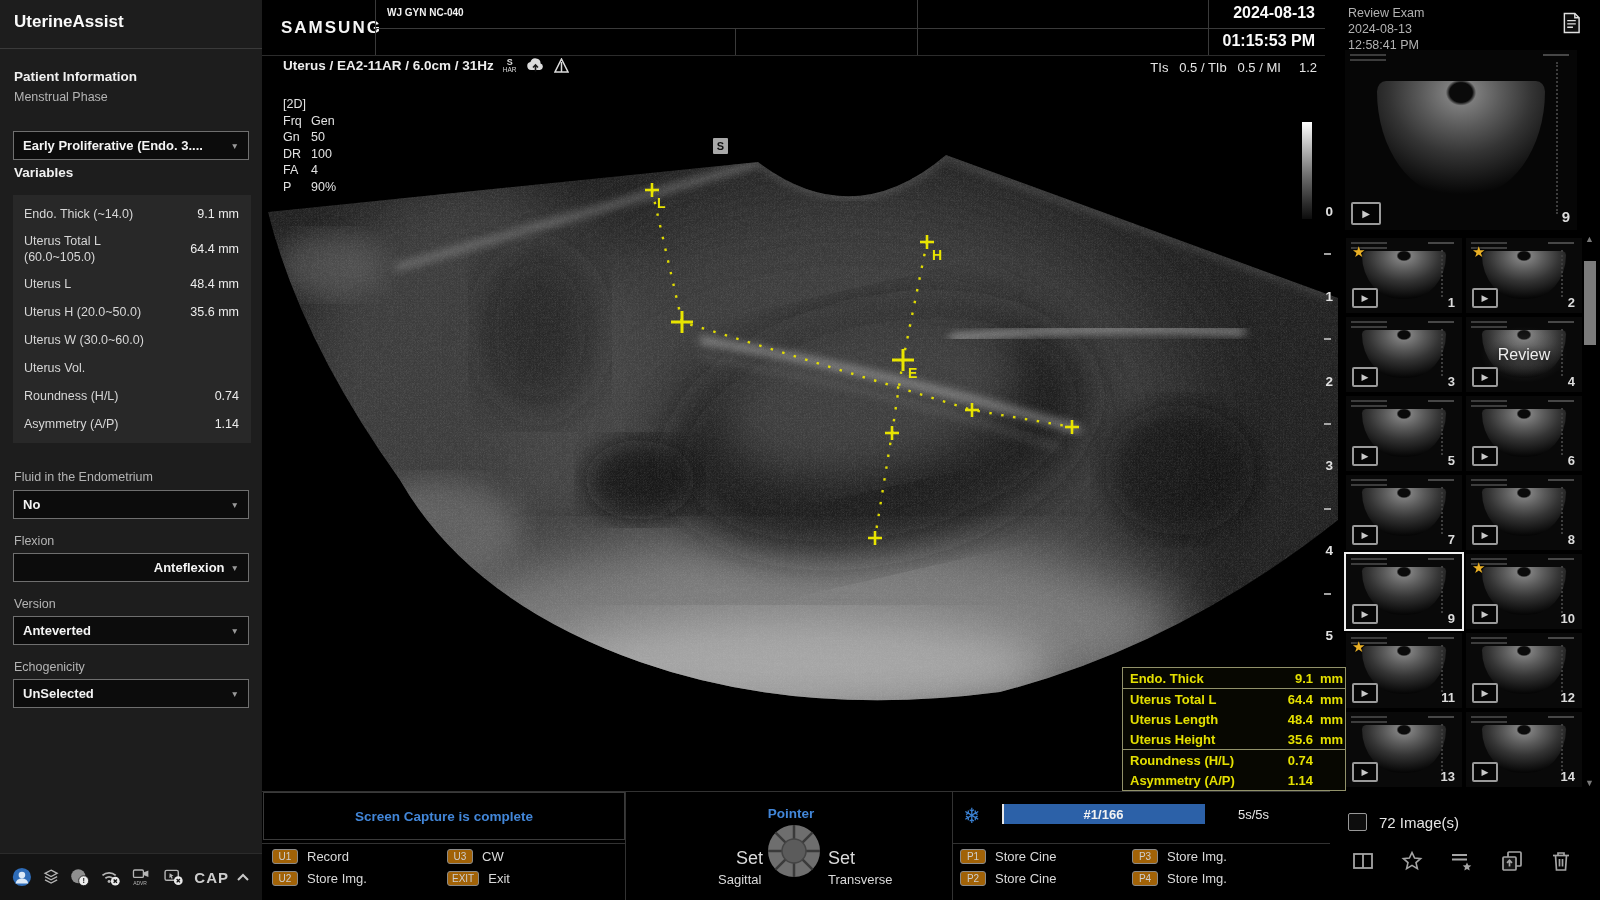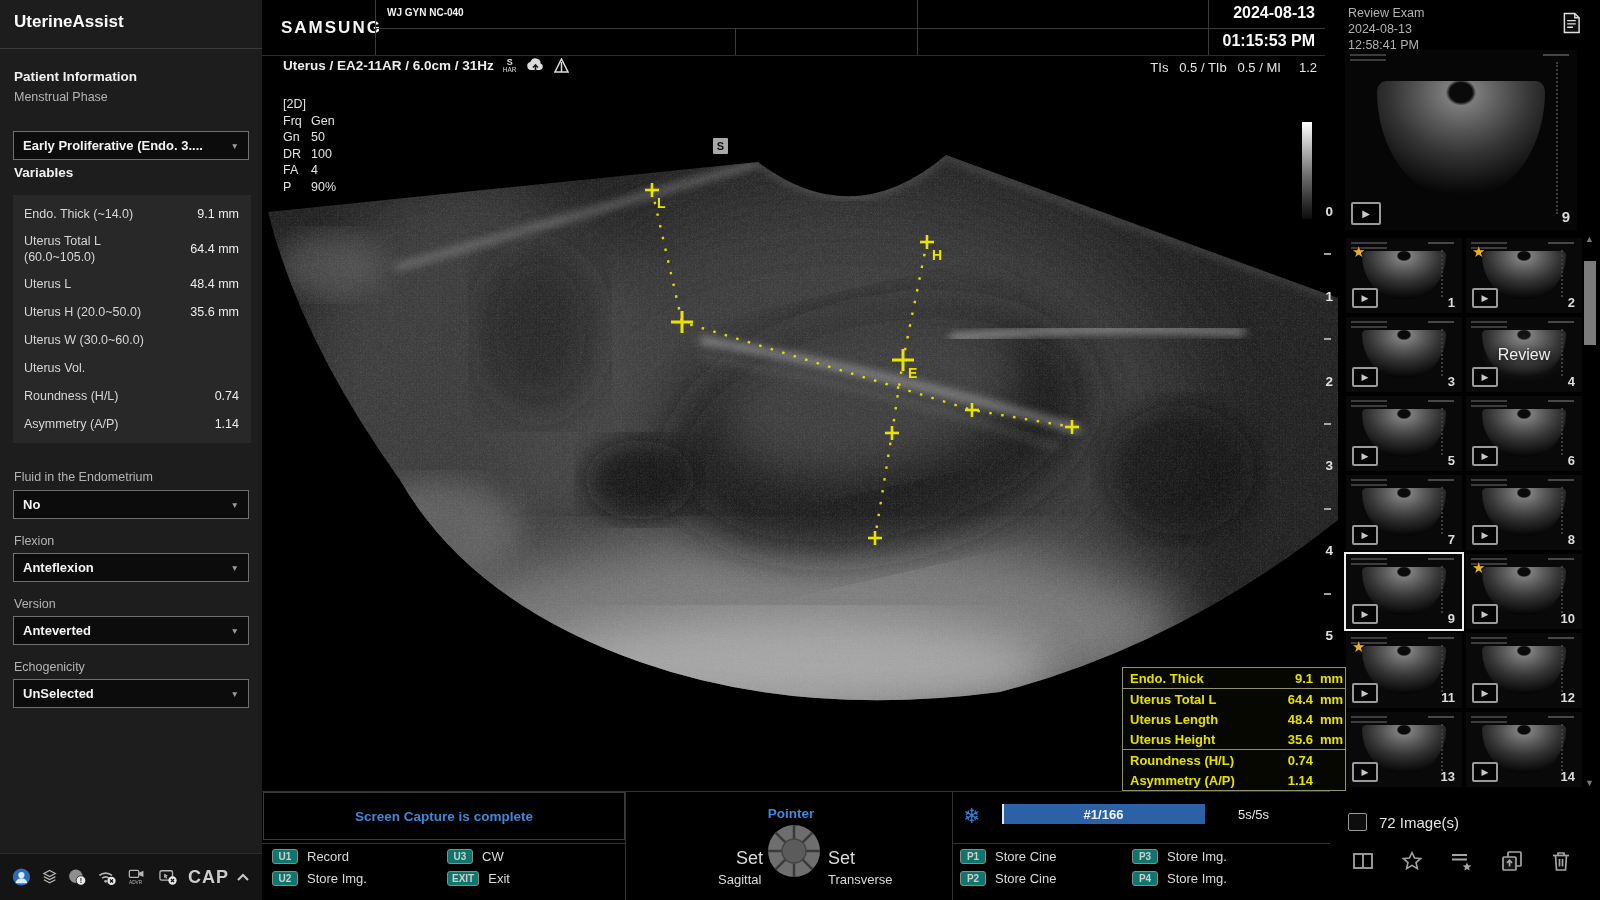--- a/index.html
+++ b/index.html
@@ -18,21 +18,21 @@
   .select .caret{font-size:8.5px;color:#9a9a9a;margin-left:6px;}
   #var-panel{left:13px;top:195px;width:238px;background:#282828;padding:5px 0;box-sizing:border-box;}
   .var-row{display:flex;align-items:center;padding:5px 12px 5px 11px;min-height:18px;}
   .var-labels{flex:1;display:flex;flex-direction:column;font-size:12.5px;color:#d6d6d6;line-height:16px;}
   .var-value{font-size:12.5px;color:#ececec;white-space:nowrap;}
   .field-label{position:absolute;left:14px;font-size:12.5px;color:#b4b4b4;}
   #sb-status{left:0;top:853px;width:262px;height:47px;background:#141414;border-top:1px solid #2b2b2b;
     display:flex;align-items:center;gap:10px;padding:0 12px;box-sizing:border-box;}
   #sb-status svg{display:block;}
   #cap-group{margin-left:auto;display:flex;align-items:center;gap:7px;}
-  #cap-label{font-size:18px;font-weight:700;letter-spacing:1px;color:#cdcdcd;}
+  #cap-label{font-size:15px;font-weight:700;letter-spacing:1px;color:#cdcdcd;}
   
   .tb-line{background:#3a3a3a;}
   #brand{left:281px;top:18px;font-size:17px;font-weight:700;letter-spacing:2px;color:#f5f5f5;}
   #exam-title{left:387px;top:7px;font-size:10px;font-weight:600;color:#f2f2f2;}
   #tb-date{left:1208px;top:4px;width:107px;text-align:right;font-size:16px;font-weight:700;color:#fafafa;}
   #tb-time{left:1188px;top:32px;width:127px;text-align:right;font-size:16px;font-weight:700;color:#fafafa;}
   
   #probe-line{left:283px;top:58px;display:flex;align-items:center;gap:9px;}
   #probe-text{font-size:13.5px;font-weight:600;color:#ececec;}
   #shar{display:flex;flex-direction:column;align-items:center;line-height:1;color:#dcdcdc;}
@@ -55,22 +55,22 @@
   .res-row.divider{border-bottom:1px solid #92926a;}
   .res-label{flex:1;padding-left:7px;white-space:nowrap;}
   .res-val{width:40px;text-align:right;}
   .res-unit{width:32px;padding-left:7px;box-sizing:border-box;font-weight:700;}
   
   .bb-line{background:#323232;}
   #capture-msg{left:263px;top:792px;width:362px;height:48px;border:1px solid #3a3a3a;box-sizing:border-box;
     display:flex;align-items:center;justify-content:center;font-size:13.5px;font-weight:600;color:#4286d8;}
   .softcol{position:absolute;display:flex;flex-direction:column;gap:7px;}
   .softkey{display:flex;align-items:center;gap:9px;}
-  .kbadge{min-width:16px;padding:1px 4px;border:1px solid #8a8a8a;border-radius:3px;background:#0f766e;
-    font-size:10px;font-weight:700;color:#cfcfcf;text-align:center;}
+  .kbadge{min-width:16px;padding:1px 4px;border:1px solid #8a8a8a;border-radius:3px;background:#a16207;
+    font-size:10px;font-weight:400;color:#cfcfcf;text-align:center;}
   .klabel{font-size:13px;color:#dadada;}
   #pointer-label{left:630px;top:806px;width:322px;text-align:center;font-size:13.5px;font-weight:600;color:#4286d8;}
   #trackball{left:765px;top:822px;}
   .tb-set{position:absolute;top:848px;font-size:18px;color:#dadada;}
   .tb-plane{position:absolute;top:872px;font-size:13px;color:#dadada;}
   #snowflake{left:963px;top:804px;font-size:21px;color:#3b82d4;}
   #cine-bar{left:1002px;top:804px;width:203px;height:20px;background:#2c61a8;display:flex;align-items:center;justify-content:center;}
   #cine-bar .tickmark{position:absolute;left:0;top:0;width:2px;height:20px;background:#e8e8e8;}
   #cine-frame{font-size:13px;font-weight:600;color:#f2f2f2;}
   #cine-time{left:1238px;top:807px;font-size:13px;color:#e6e6e6;}
@@ -196,21 +196,21 @@
           <span class="var-value">1.14</span>
         </div>
       </div>
 
     <div class="abs field-label" style="top:470px;">Fluid in the Endometrium</div>
     <div class="select" style="top:490px;">
       <span class="val">No</span>
       <span class="caret">▼</span>
     </div>
     <div class="abs field-label" style="top:534px;">Flexion</div>
-    <div class="select" style="top:553px;">
+    <div class="select" style="top:553px;justify-content:flex-end;">
       <span class="val">Anteflexion</span>
       <span class="caret">▼</span>
     </div>
     <div class="abs field-label" style="top:597px;">Version</div>
     <div class="select" style="top:616px;">
       <span class="val">Anteverted</span>
       <span class="caret">▼</span>
     </div>
     <div class="abs field-label" style="top:660px;">Echogenicity</div>
     <div class="select" style="top:679px;">

